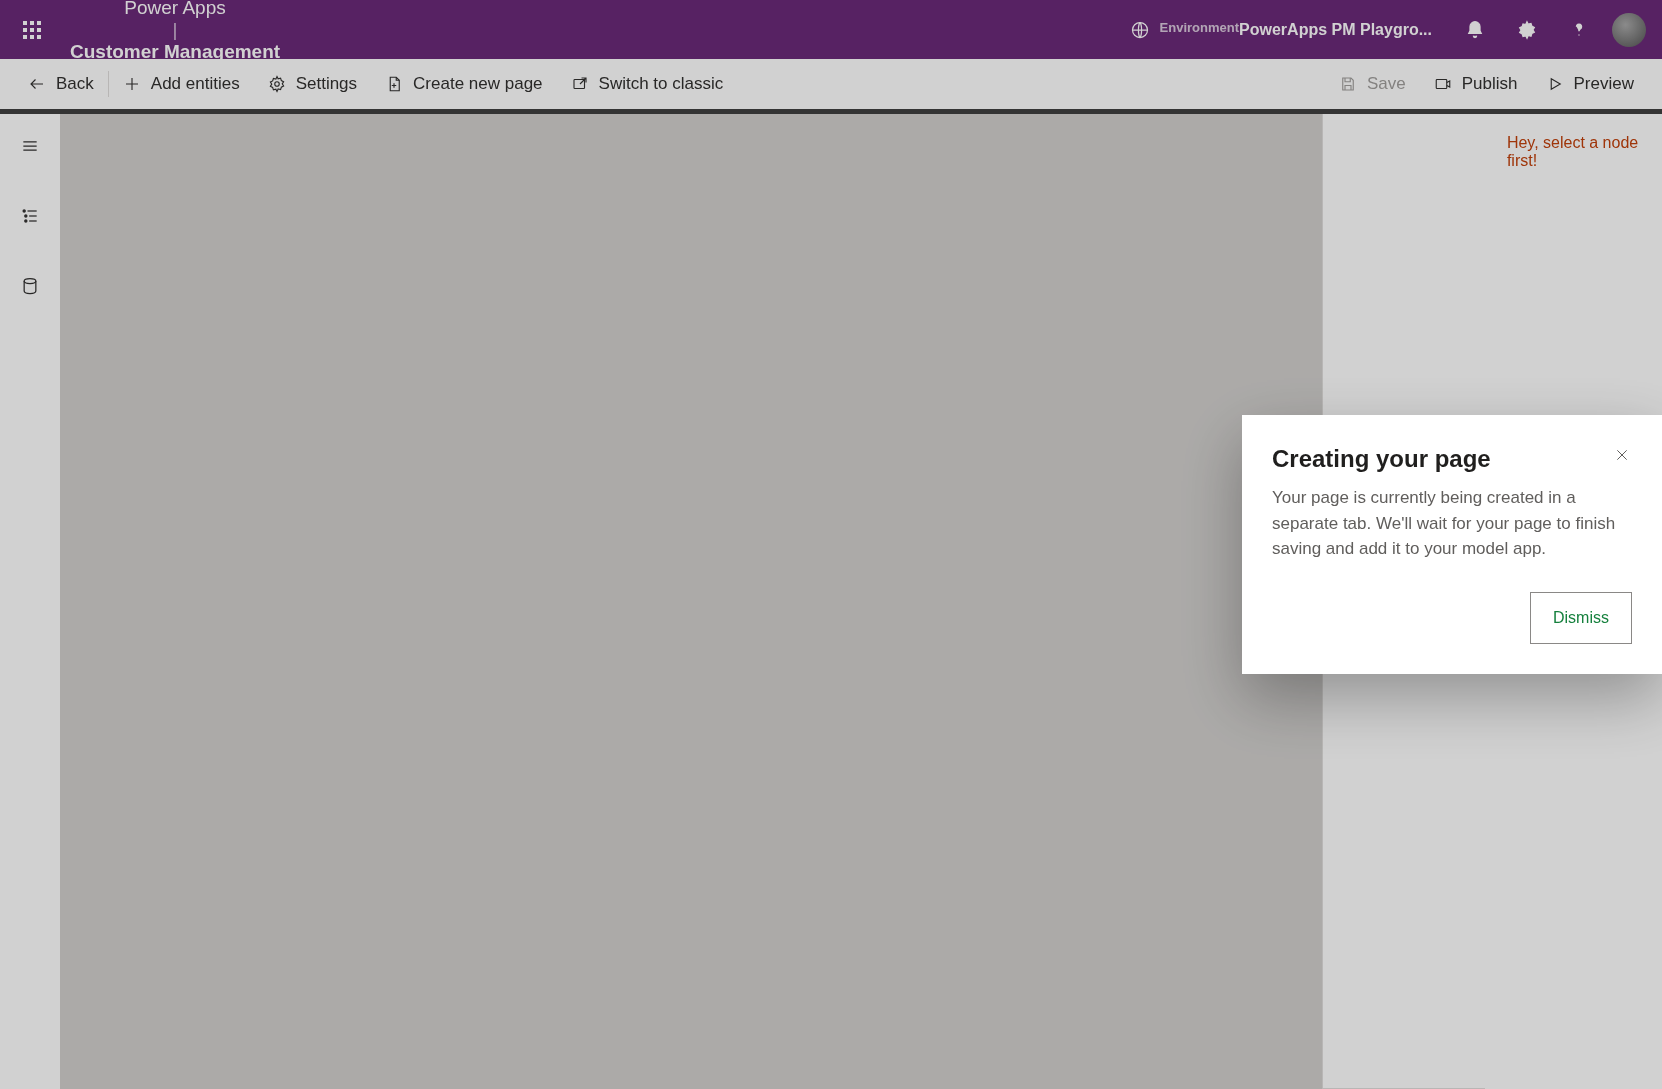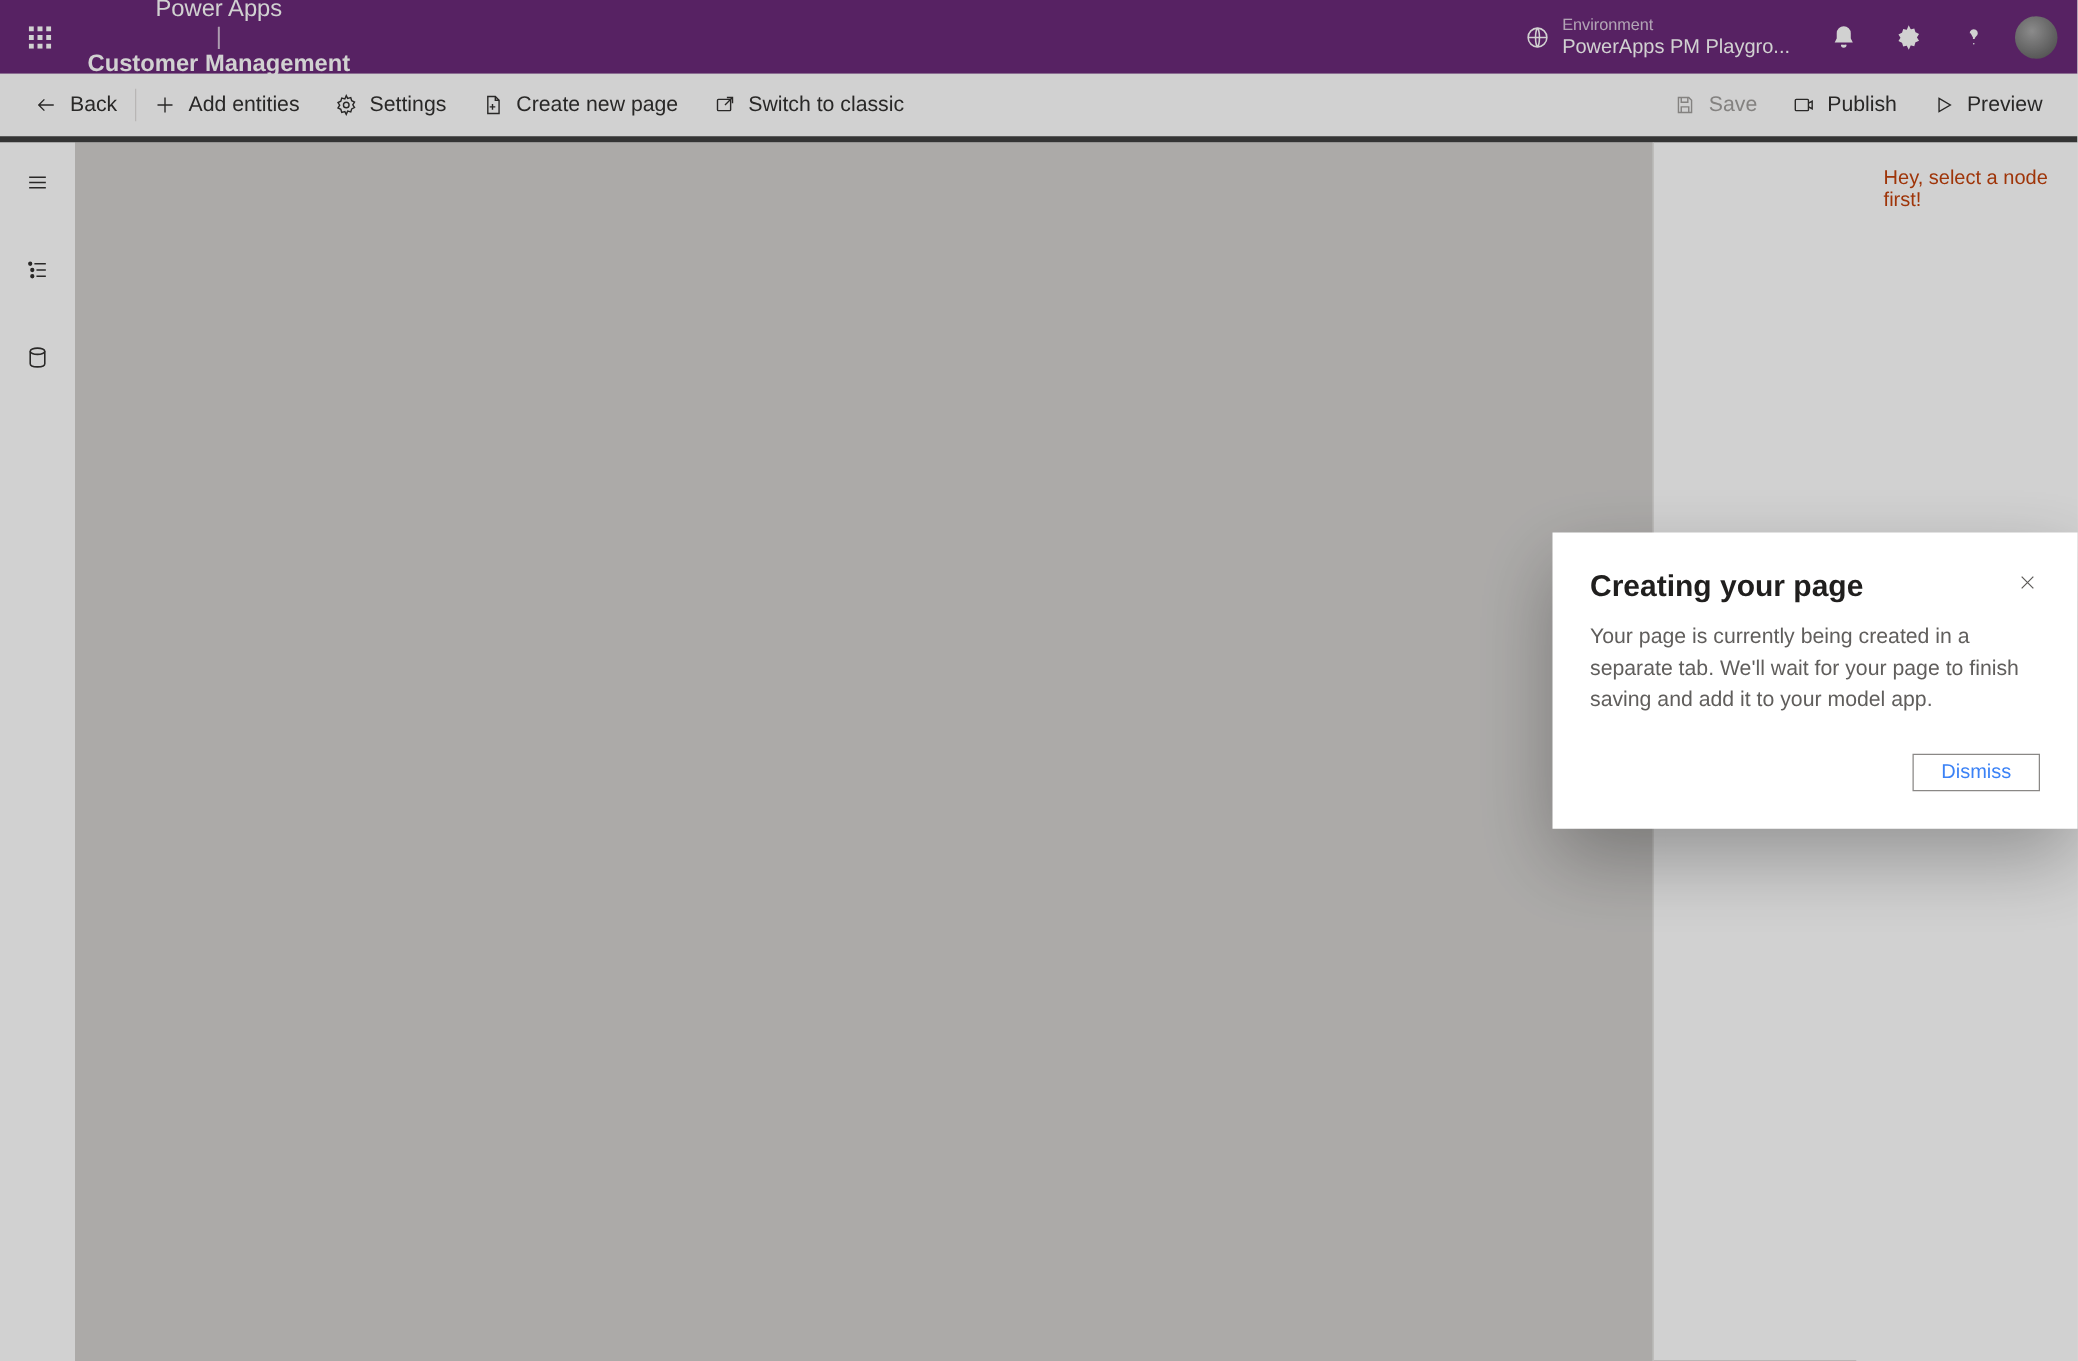--- a/index.html
+++ b/index.html
@@ -17,21 +17,21 @@
   }
   .waffle {
     width: 48px; height: 48px; display:flex; align-items:center; justify-content:center; cursor:pointer;
   }
   .waffle svg { width: 18px; height: 18px; fill: #fff; }
   .brand { font-size: 19px; font-weight: 400; margin-left: 14px; display:flex; align-items:center;flex-direction:column; }
   .brand .sep { margin: 0 10px; color: rgba(255,255,255,0.7); }
   .brand .app-name { font-weight: 600; }
   .top-right { margin-left: auto; display:flex; align-items:center; gap: 6px; }
   .env-box { display:flex; align-items:center; gap:10px; padding: 0 14px; cursor:pointer; }
-  .env-text { display:flex; flex-direction:column; line-height:1.2; }
+  .env-text { display:flex; flex-direction:row; line-height:1.2;font-weight:bold; }
   .env-label { font-size: 13px; color: rgba(255,255,255,0.75); }
   .env-name { font-size: 16px; color:#fff; max-width: 200px; white-space:nowrap; overflow:hidden; text-overflow:ellipsis; }
   .top-icon-btn { width:46px; height:46px; display:flex; align-items:center; justify-content:center; cursor:pointer; }
   .top-icon-btn svg { width:20px; height:20px; fill:#fff; }
   .avatar { width:34px; height:34px; border-radius:50%; background: radial-gradient(circle at 40% 35%, #aaa, #555); margin: 0 8px 0 4px; }
 
   
   .cmd-bar {
     height: 55px;
     background: #fff;
@@ -83,22 +83,22 @@
     padding: 30px;
     display:flex; flex-direction:column;
   }
   .dialog-head { display:flex; align-items:flex-start; justify-content:space-between; }
   .dialog-title { font-size: 24px; font-weight:600; color:#201f1e; }
   .dialog-close { cursor:pointer; padding:2px; }
   .dialog-close svg { width:16px; height:16px; stroke:#605e5c; stroke-width:1.5; fill:none; }
   .dialog-body { margin-top: 12px; font-size:17px; color:#605e5c; line-height:1.5; }
   .dialog-actions { margin-top: 30px; display:flex; justify-content:flex-end; }
   .btn-secondary {
-    border:1px solid #8a8886; background:#fff; color:#3b82f6;
-    font-size:16px; padding: 5px 22px; cursor:pointer;
+    border:1px solid #8a8886; background:#fff; color:#15803d;
+    font-size:16px; padding: 16px 22px; cursor:pointer;
   }
 </style>
 </head>
 <body>
 
 <div class="top-bar">
   <div class="waffle">
     <svg viewBox="0 0 18 18">
         <rect x="0" y="0" width="4" height="4"></rect>
         <rect x="7" y="0" width="4" height="4"></rect>

